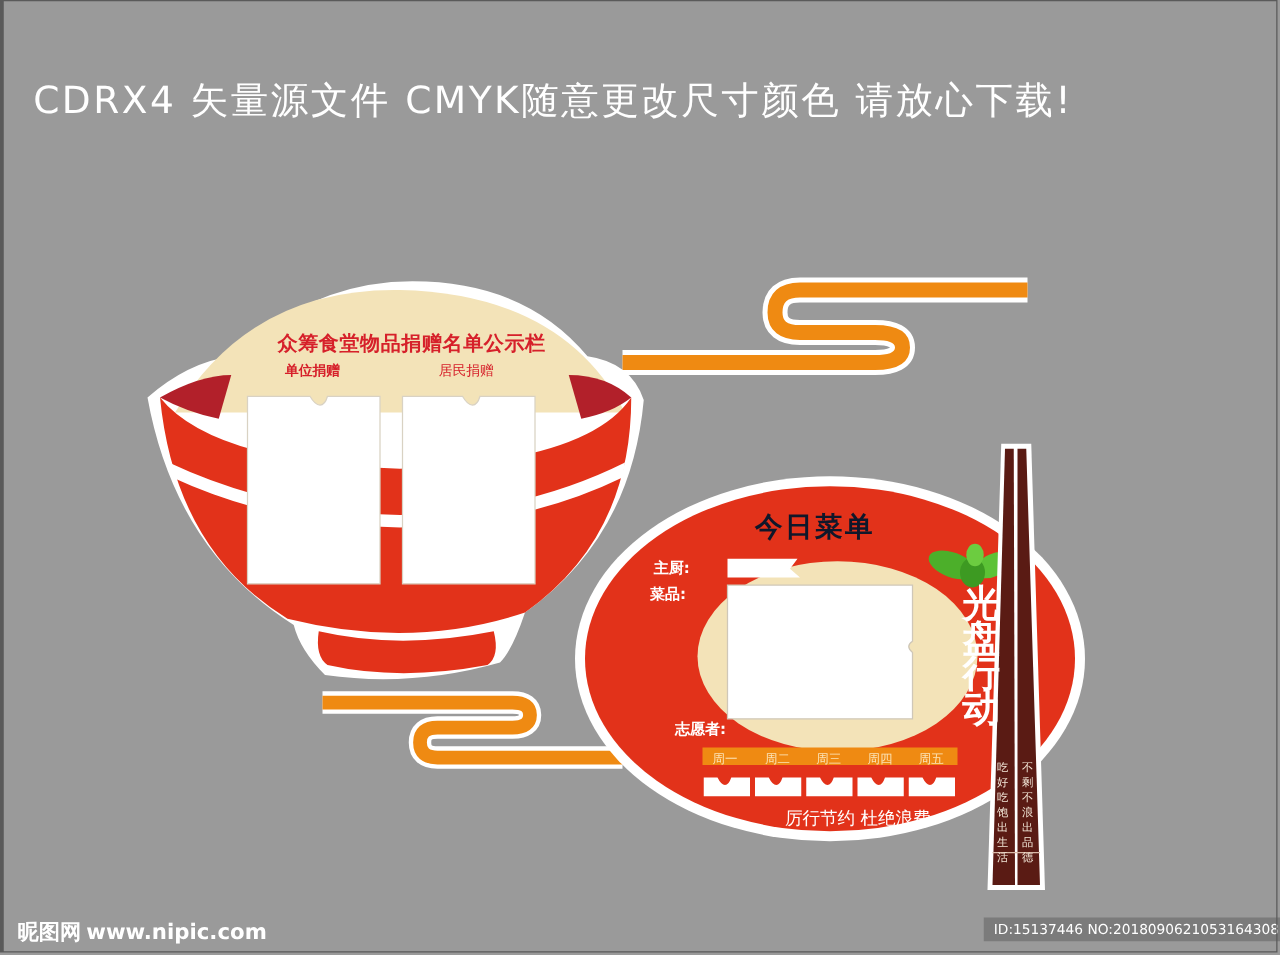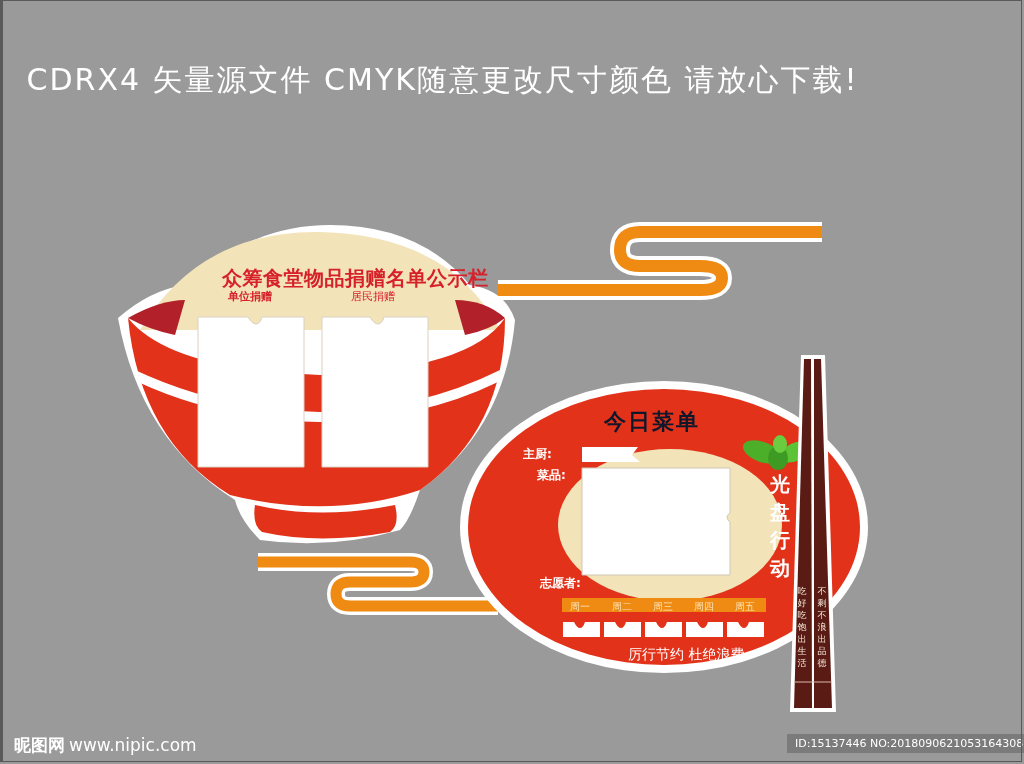--- a/index.html
+++ b/index.html
@@ -1,34 +1,34 @@
 <!DOCTYPE html>
 <html><head>
 <meta charset="utf-8">
 <style>
   html, body { margin:0; padding:0; }
   body { width:1024px; height:764px; overflow:hidden; background:#9a9a9a; position:relative; font-family:"DejaVu Sans", sans-serif; }
   .frame { position:absolute; left:0; top:0; width:1022px; height:762px; border:1px solid #5a5a5a; border-left-width:3px; box-sizing:border-box; pointer-events:none; }
   .headline { position:absolute; left:0; top:60px; width:885px; text-align:center; color:#ffffff; font-family:"DejaVu Sans", sans-serif; font-size:30px; letter-spacing:2px; }
   svg.art { position:absolute; left:0; top:0; }
   .txt { position:absolute; white-space:nowrap; }
-  .bowl-title { left:222px; top:265px; color:#d6202a; font-size:20px; font-weight:bold; letter-spacing:0.5px; }
+  .bowl-title { left:222px; top:265px; color:#d6202a; font-size:16px; font-weight:bold; letter-spacing:0.5px; }
   .bowl-sub1 { left:228px; top:289px; color:#d6202a; font-size:11px; font-weight:bold; }
   .bowl-sub2 { left:351px; top:289px; color:#d6202a; font-size:11px; font-weight:normal; }
   .menu-title { left:604px; top:407px; color:#0f172a; font-size:22px; font-weight:bold; letter-spacing:2px; }
   .lbl { color:#ffffff; font-size:12px; font-weight:bold; }
   .lbl-chef { left:523px; top:446px; }
-  .lbl-dish { left:537px; top:467px; }
+  .lbl-dish { left:520px; top:467px; }
   .lbl-vol { left:540px; top:575px; }
   .day { color:#fbe2b5; font-size:10px; top:600px; }
   .slogan { left:628px; top:646px; color:#ffffff; font-size:14px; }
-  .vert { left:770px; top:470px; color:#ffffff; font-size:20px; font-weight:bold; width:30px; line-height:28px; white-space:normal; word-break:break-all; text-align:left; }
-  .chop-text { color:#f2e7d8; font-size:9px; width:10px; line-height:12px; white-space:normal; word-break:break-all; text-align:center; font-family:"DejaVu Serif", serif; }
+  .vert { left:770px; top:470px; color:#ffffff; font-size:30px; font-weight:bold; width:30px; line-height:28px; white-space:normal; word-break:break-all; text-align:center; }
+  .chop-text { color:#f2e7d8; font-size:9px; width:10px; line-height:12px; white-space:normal; word-break:break-all; text-align:center; font-family:"DejaVu Serif", serif;margin-top:24px; }
   .wm-left { left:14px; top:734px; color:#ffffff; font-size:17px; font-weight:bold; }
-  .wm-left .url { font-weight:normal; font-size:17px; margin-left:4px; }
+  .wm-left .url { font-weight:bold; font-size:17px; margin-left:4px; }
   .wm-right { left:787px; top:734px; background:#7b7b7b; color:#ffffff; font-size:11px; padding:3px 8px; }
 </style>
 </head>
 <body>
 
 <div class="headline">CDRX4  矢量源文件  CMYK随意更改尺寸颜色 请放心下载!</div>
 
 <svg class="art" width="1024" height="764" viewBox="0 0 1024 764">
 
   <g>

